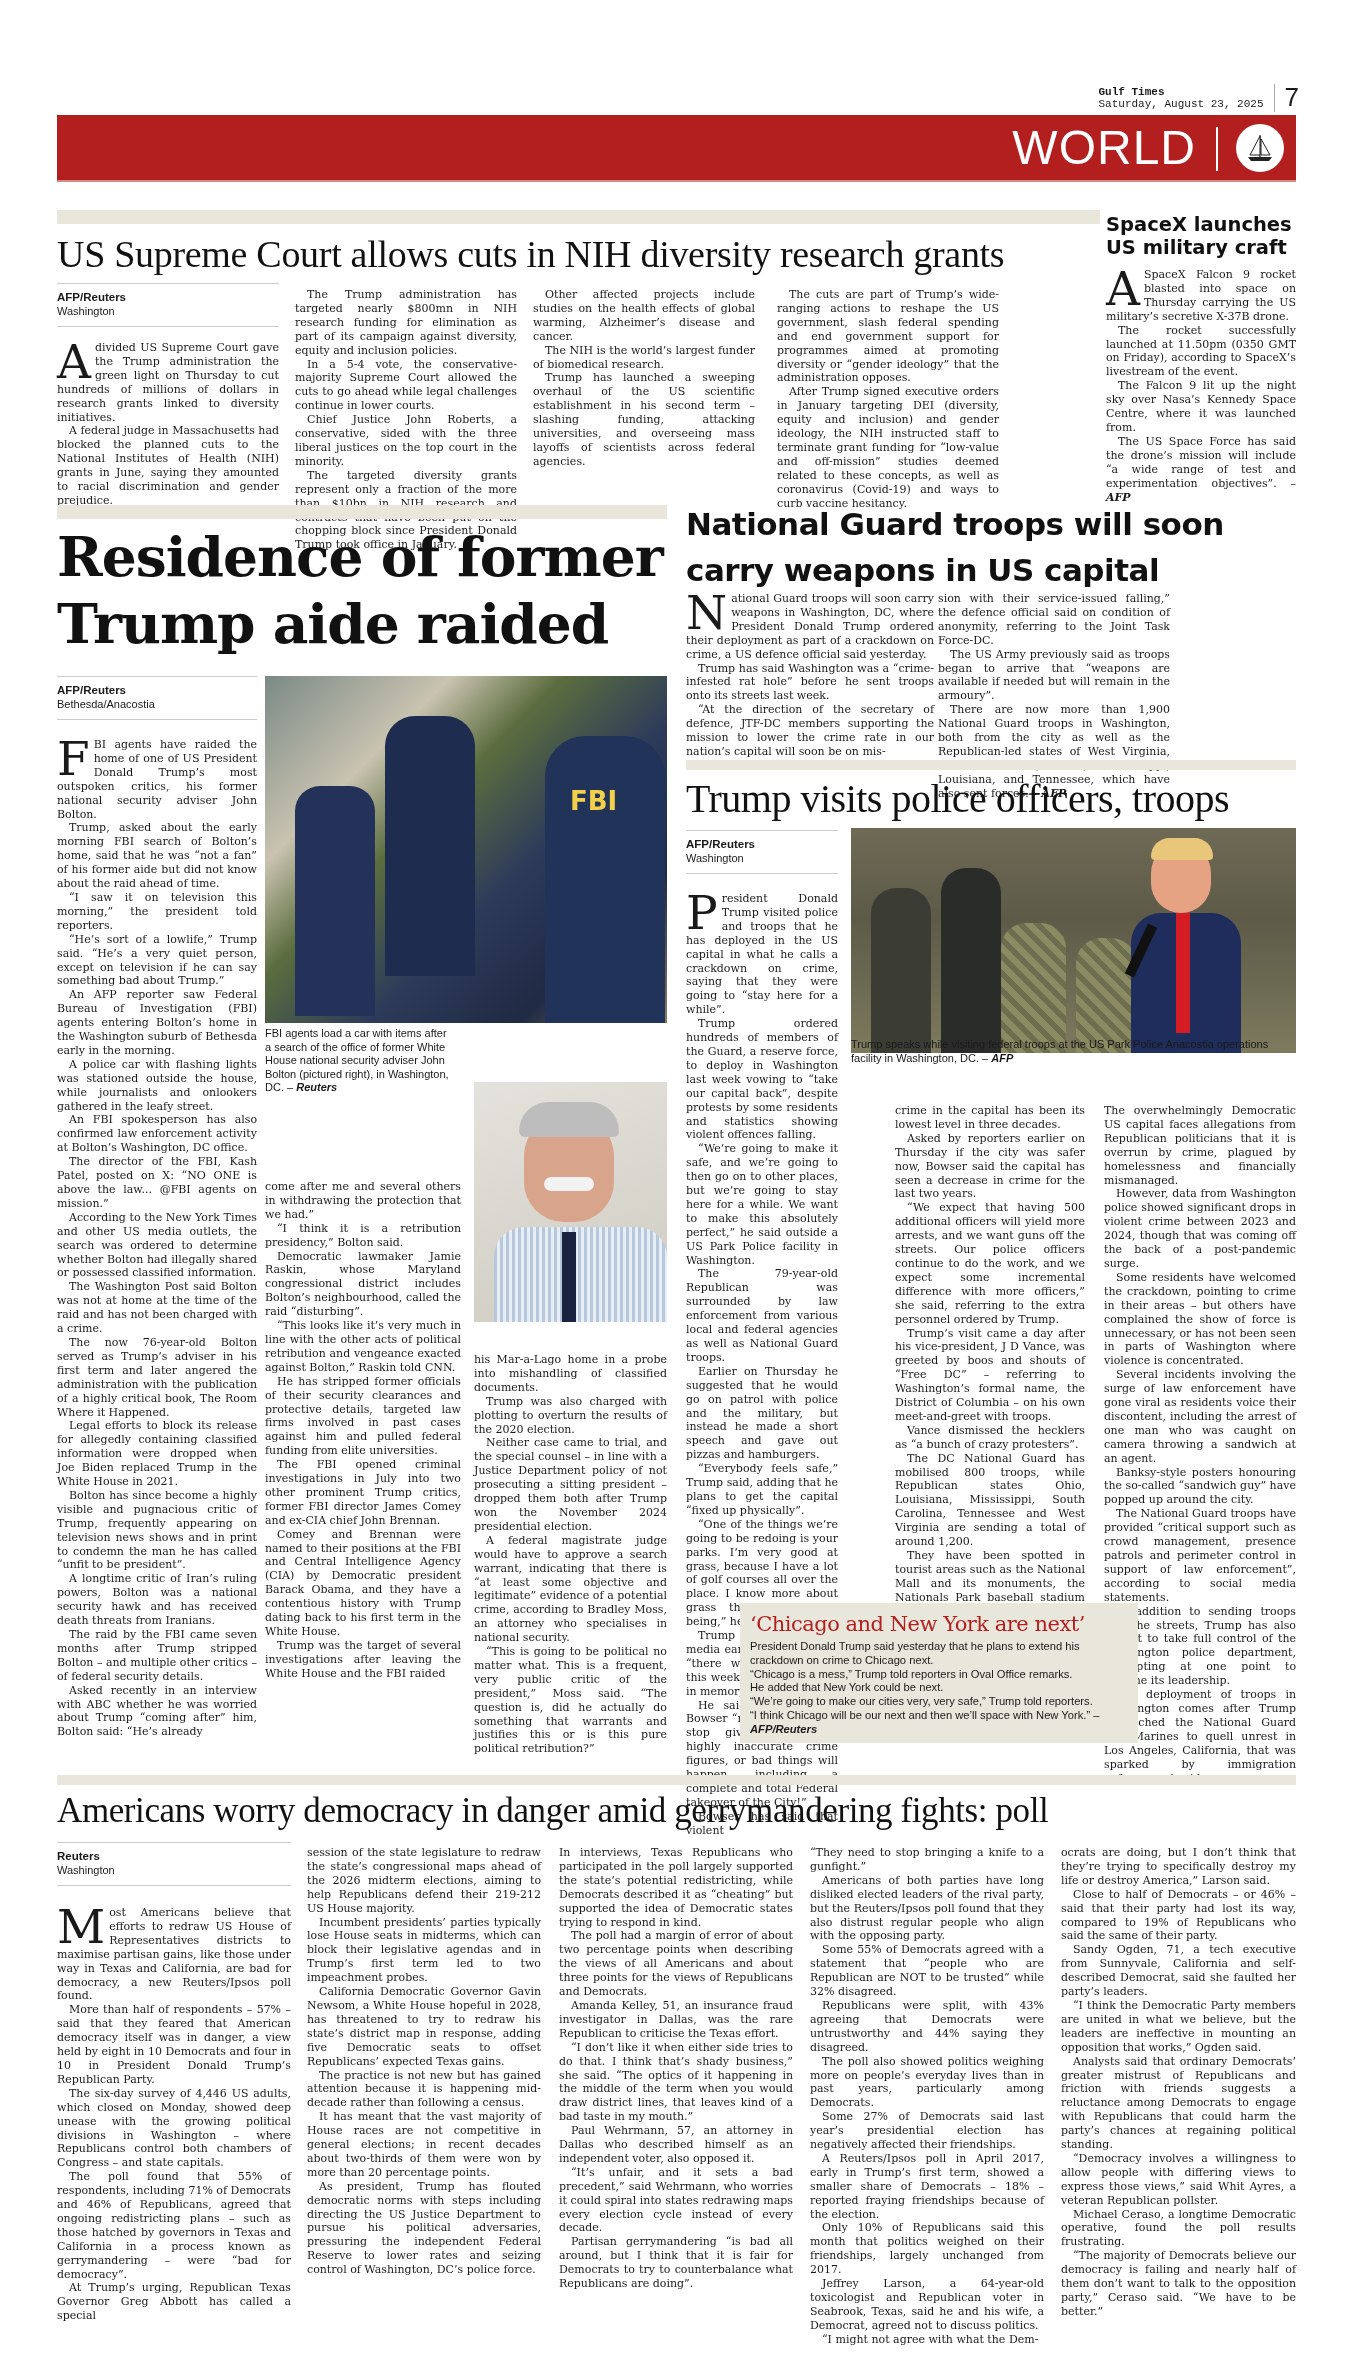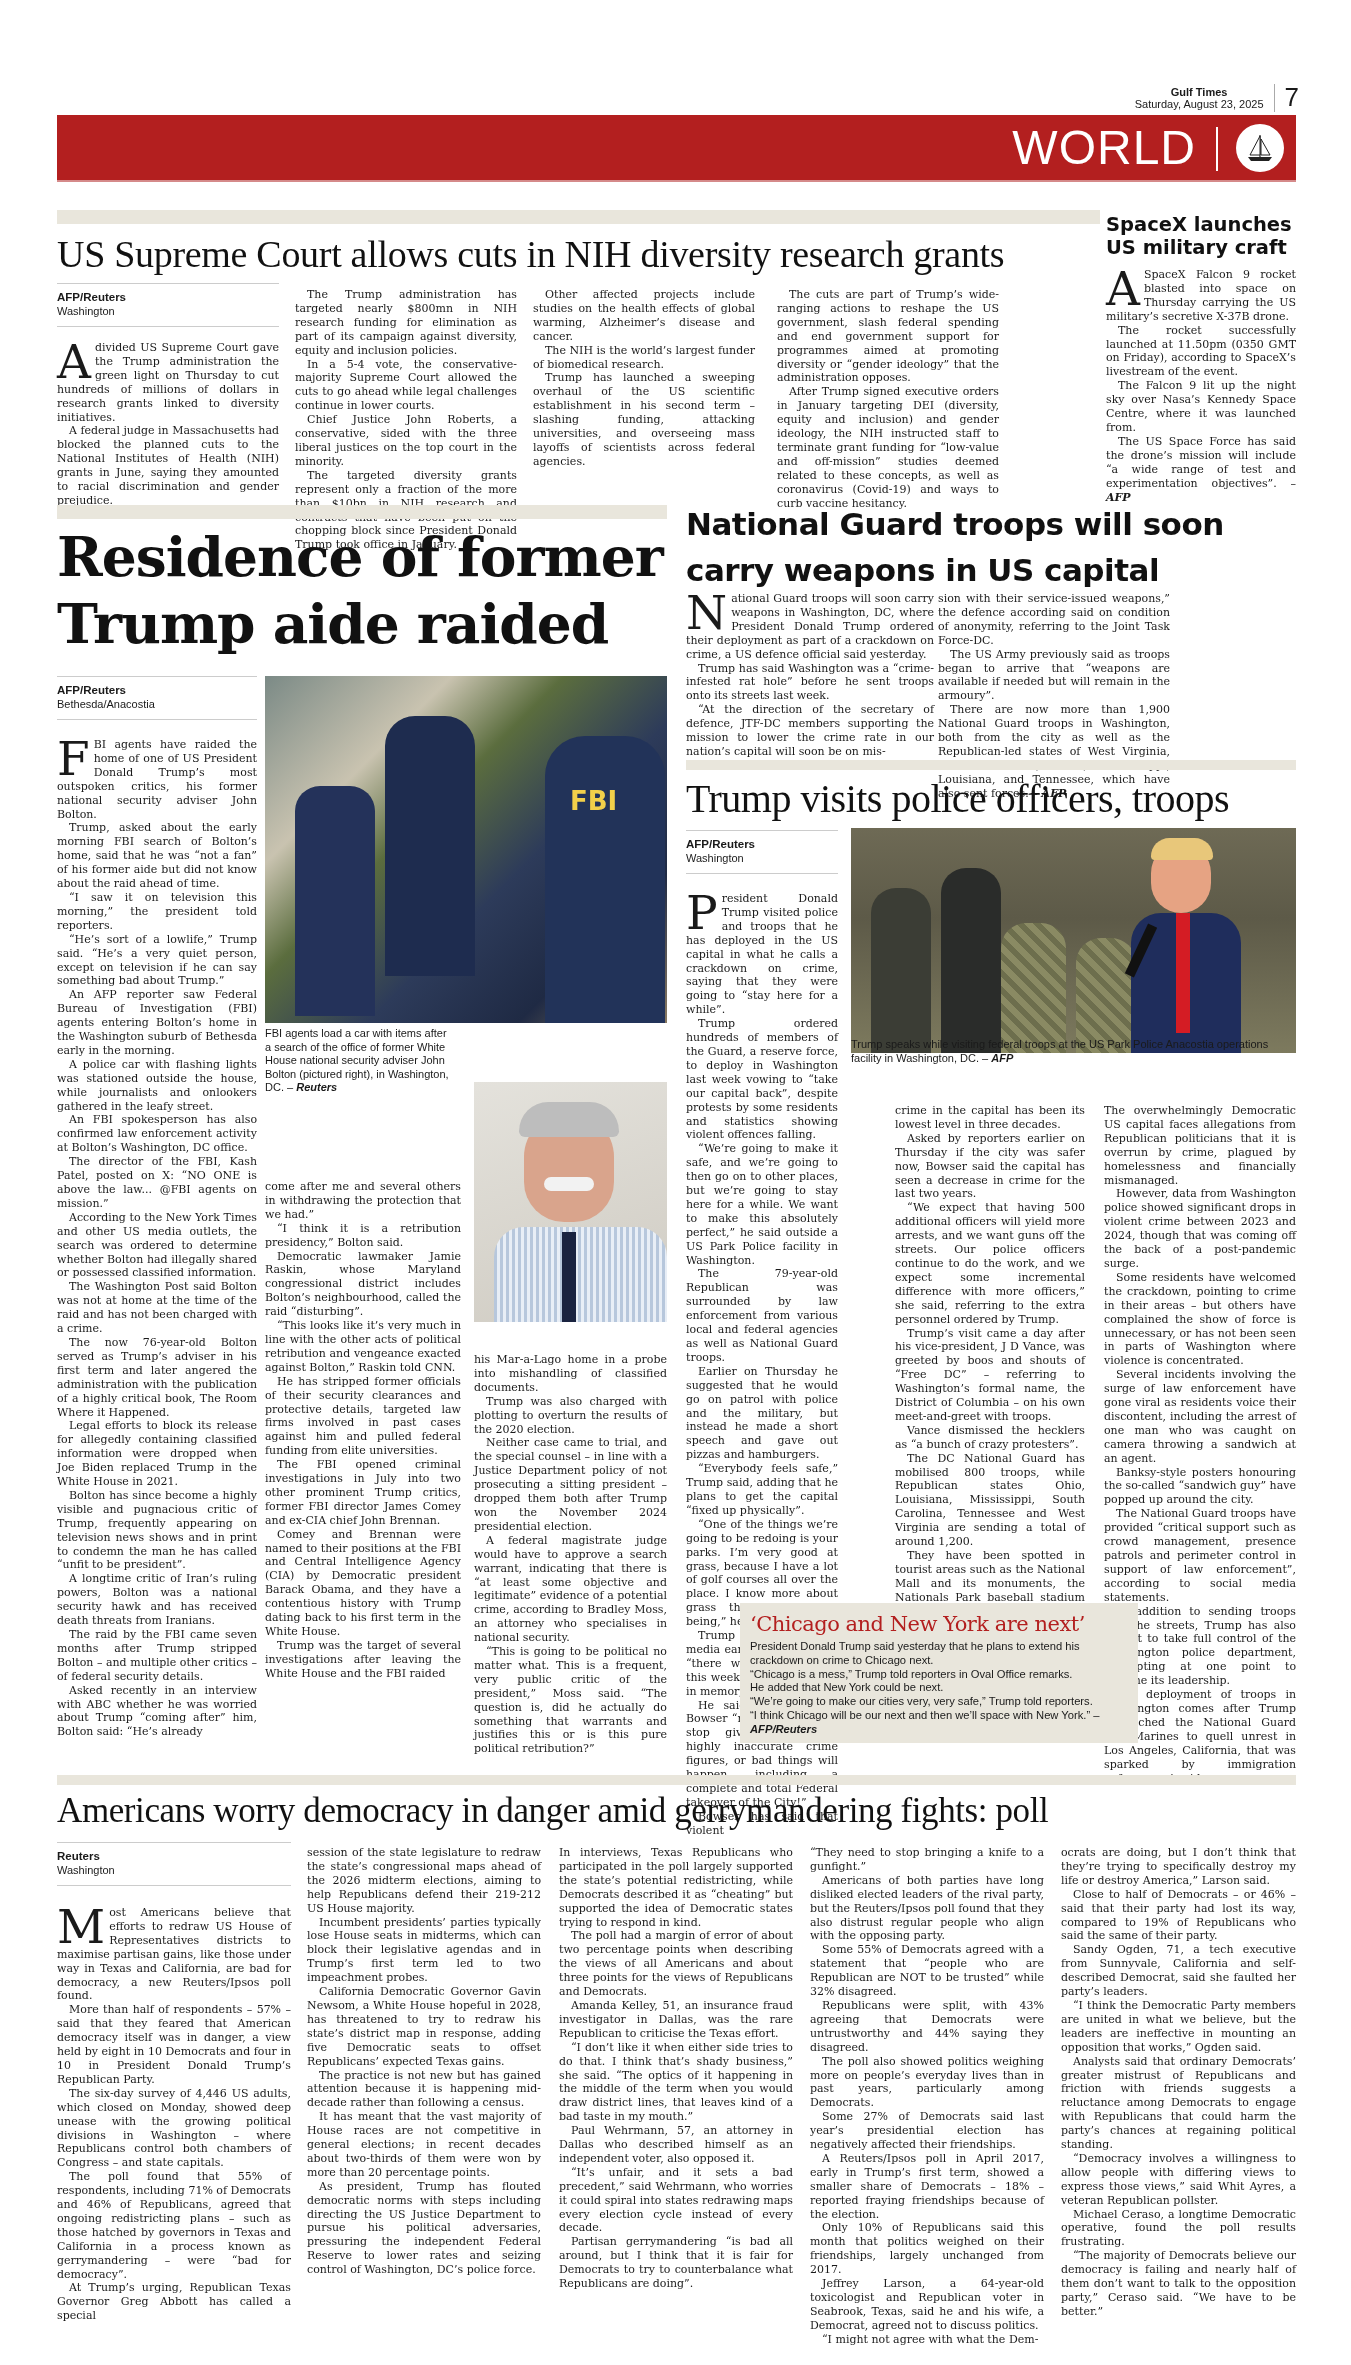--- a/index.html
+++ b/index.html
@@ -1,19 +1,19 @@
 <!DOCTYPE html>
 <html><head>
 <meta charset="utf-8">
 <style>
 *{box-sizing:border-box;margin:0;padding:0}
 body{width:1351px;height:2365px;background:#fff;font-family:"DejaVu Serif","Liberation Serif",serif;color:#1a1a1a;position:relative;overflow:hidden}
 .abs{position:absolute}
 .masthead{top:82px;right:52px;display:flex;align-items:center;gap:10px}
-.mast-txt{text-align:center;font-family:Liberation Sans, sans-serif;font-size:11px;line-height:12px}
+.mast-txt{text-align:left;font-family:Liberation Mono, monospace;font-size:11px;line-height:12px}
 .mast-txt b{font-size:11px}
 .mast-sep{width:1px;height:28px;background:#aaa}
 .page-no{font-family:"Liberation Sans",sans-serif;font-size:26px;font-weight:300}
 .banner{left:57px;top:115px;width:1239px;height:67px;background:#b31f1f;border-bottom:2px solid #d58a8a}
 .banner-title{position:absolute;right:100px;top:8px;color:#fff;font-family:"Liberation Sans",sans-serif;font-size:48px;font-weight:100;letter-spacing:1px;line-height:50px}
 .banner-sep{position:absolute;right:78px;top:12px;width:2px;height:44px;background:#fff}
 .banner-logo{position:absolute;right:12px;top:9px;width:48px;height:48px;border-radius:50%;background:#fff;display:flex;align-items:center;justify-content:center}
 .tan-bar{height:14px;background:#e9e6dc}
 .col{position:absolute;font-size:11px;line-height:13.9px;text-align:justify;hyphens:auto}
 .col p{text-indent:12px}
@@ -149,21 +149,21 @@
 <h2 class="abs hl-sans" style="left:686px;top:501px;width:620px;font-size:31px;line-height:46px;letter-spacing:-0.5px">National Guard troops will soon carry weapons in US capital</h2>
 <div class="col" style="left:686px;top:592px;width:248px">
   <div id="guard-col1">
       <p class="first"><span class="drop">N</span>ational Guard troops will soon carry weapons in Washington, DC, where President Donald Trump ordered their deployment as part of a crackdown on crime, a US defence official said yesterday.</p>
       <p>Trump has said Washington was a “crime-infested rat hole” before he sent troops onto its streets last week.</p>
       <p>“At the direction of the secretary of defence, JTF-DC members supporting the mission to lower the crime rate in our nation’s capital will soon be on mis-</p>
     </div>
 </div>
 <div class="col" style="left:938px;top:592px;width:232px">
   <div id="guard-col2">
-      <p style="text-indent: 0px;">sion with their service-issued weapons,” the defence according said on condition of anonymity, referring to the Joint Task Force-DC.</p>
+      <p style="text-indent: 0px;">sion with their service-issued falling,” the defence official said on condition of anonymity, referring to the Joint Task Force-DC.</p>
       <p>The US Army previously said as troops began to arrive that “weapons are available if needed but will remain in the armoury”.</p>
       <p>There are now more than 1,900 National Guard troops in Washington, both from the city as well as the Republican-led states of West Virginia, South Carolina, Ohio, Mississippi, Louisiana, and Tennessee, which have also sent forces. –<b><i> AFP</i></b></p>
     </div>
 </div>
 
 <div class="abs tan-bar" style="left:686px;top:760px;width:610px;height:10px"></div>
 <h1 class="abs hl-light" style="left:686px;top:776px;font-size:40px;line-height:46px;white-space:nowrap;letter-spacing:-0.5px">Trump visits police officers, troops</h1>
 <div class="col" style="left:686px;top:830px;width:152px">
   <div class="byline" style="margin-bottom:18px"><b>AFP/Reuters</b><span>Washington</span></div>
   <div id="police-col1">

